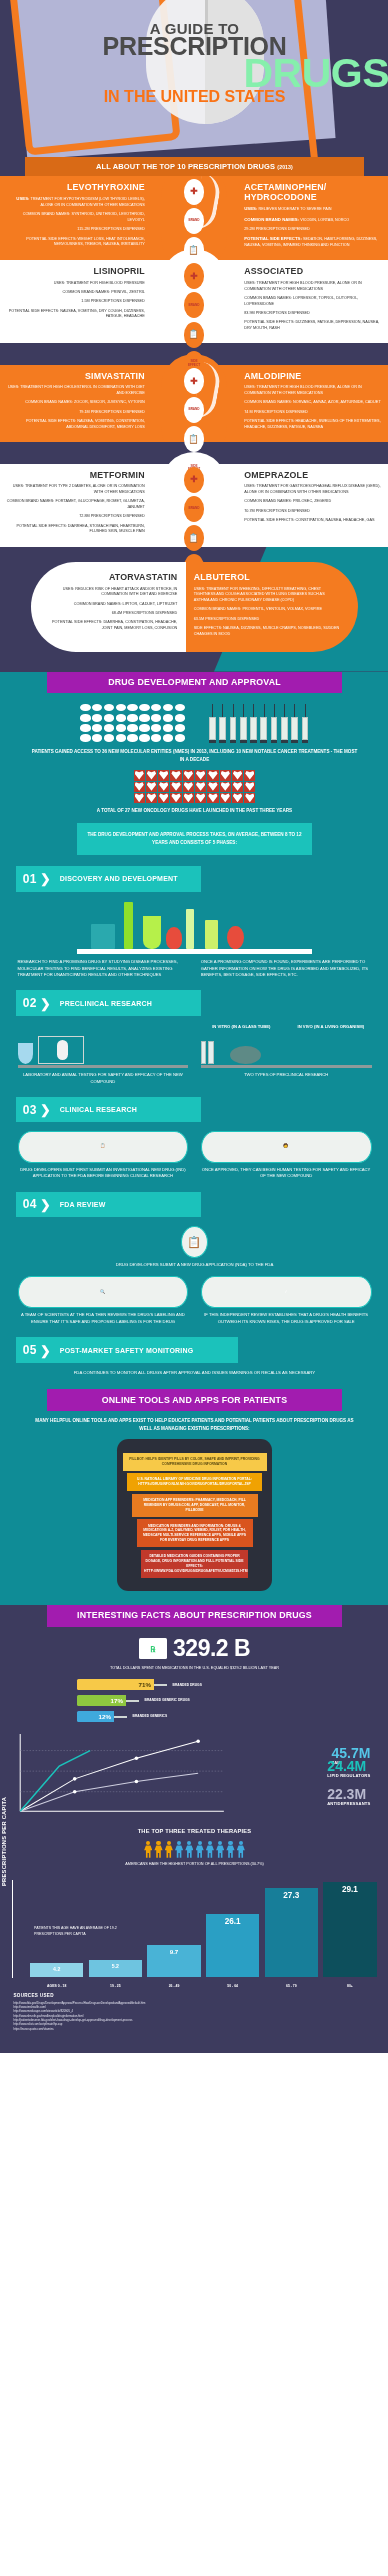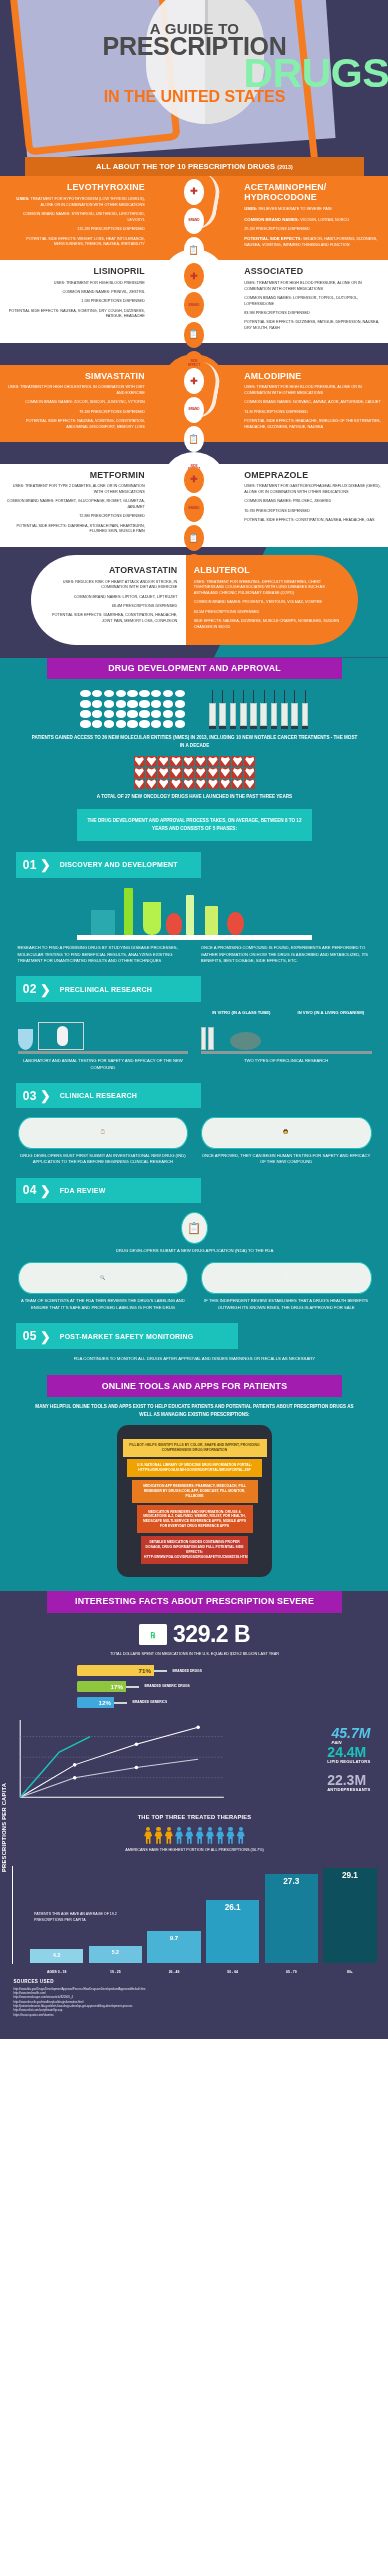--- a/index.html
+++ b/index.html
@@ -121,21 +121,21 @@
   .band-dark { background:#3d3b5e; height:21.6px; position:relative; }
 
   
   .blob-sec {
     position:relative; background:#3d3b5e; padding:8.2px 0 12.4px;
   }
   .blob-sec .teal-wedge {
     position:absolute; right:0; top:0; width:175px; height:100%;
     background:#0f8c96; clip-path:polygon(30% 0, 100% 0, 100% 100%, 0 100%);
   }
-  .blob-wrap { position:relative; display:flex; z-index:3; margin:0 31px;justify-content:space-between; }
+  .blob-wrap { position:relative; display:flex; z-index:3; margin:7px 31px;justify-content:space-between; }
   .blob-l {
     width:155px; background:#fff; color:#333;
     border-radius:77px 0 0 77px; padding:11.3px 8.2px 11.3px 17.5px; text-align:right;
   }
   .blob-r {
     width:173px; background:#f47b20; color:#fff;
     border-radius:0 77px 77px 0; padding:11.3px 17.5px 11.3px 8.2px; text-align:left;
   }
 
   
@@ -684,21 +684,21 @@
         <div class="fl a">PILLBOT: HELPS IDENTIFY PILLS BY COLOR, SHAPE AND IMPRINT, PROVIDING COMPREHENSIVE DRUG INFORMATION</div>
         <div class="fl b">U.S. NATIONAL LIBRARY OF MEDICINE DRUG INFORMATION PORTAL: HTTPS://DRUGINFO.NLM.NIH.GOV/DRUGPORTAL/DRUGPORTAL.JSP</div>
         <div class="fl c">MEDICATION APP REMINDERS: PHARMACY, MEDCOACH, PILL REMINDER BY DRUGS.COM, APP, DOSECAST, PILL MONITOR, PILLBOXIE</div>
         <div class="fl d">MEDICATION REMINDERS AND INFORMATION: DRUGS &amp; MEDICATIONS A-Z, DAILYMED, WEBMD, RXLIST, PDR HEALTH, MEDSCAPE MULTI-SERVICE REFERENCE APPS, MOBILE APPS FOR EVERYDAY DRUG REFERENCE APPS</div>
         <div class="fl e">DETAILED MEDICATION GUIDES CONTAINING PROPER DOSAGE, DRUG INFORMATION AND FULL POTENTIAL SIDE EFFECTS: HTTP://WWW.FDA.GOV/DRUGS/DRUGSAFETY/UCM085729.HTM</div>
       </div>
     </div>
   </div>
 
   <div class="facts">
-    <div class="sec-banner">INTERESTING FACTS ABOUT PRESCRIPTION SEVERE</div>
+    <div class="sec-banner">INTERESTING FACTS ABOUT PRESCRIPTION DRUGS</div>
 
     <div class="big-money">
       <div class="money-ic">
           <span class="rx">℞</span>
         </div>
       <div class="big-num">329.2 B</div>
     </div>
     <div class="facts-sub">TOTAL DOLLARS SPENT ON MEDICATIONS IN THE U.S. EQUALED $329.2 BILLION LAST YEAR</div>
 
     <div class="syr-rows">
@@ -740,21 +740,21 @@
         <line x1="14" y1="40" x2="410" y2="40" stroke="#7d7d99" stroke-width="1" stroke-dasharray="3,3"></line>
         <polyline points="14,158 120,95 240,55 360,22" fill="none" stroke="#ffffff" stroke-width="2"></polyline>
         <polyline points="14,158 120,120 240,100 360,84" fill="none" stroke="#cfcfe0" stroke-width="2"></polyline>
         <polyline points="14,158 90,70 150,40" fill="none" stroke="#1bc2bb" stroke-width="3"></polyline>
         <circle cx="120" cy="95" r="3.5" fill="#fff"></circle>
         <circle cx="240" cy="55" r="3.5" fill="#fff"></circle>
         <circle cx="360" cy="22" r="3.5" fill="#fff"></circle>
         <circle cx="120" cy="120" r="3.5" fill="#fff"></circle>
         <circle cx="240" cy="100" r="3.5" fill="#fff"></circle>
       </svg>
-      <div class="kpi" style="top:10px;font-style:italic;">
+      <div class="kpi" style="top:16px;">
         <div class="v av">45.7M</div>
         <div class="n">PAIN</div>
       </div>
       <div class="kpi" style="top:29px;">
         <div class="v ah">24.4M</div>
         <div class="n">LIPID REGULATORS</div>
       </div>
       <div class="kpi" style="top:57px;">
         <div class="v ad">22.3M</div>
         <div class="n">ANTIDEPRESSANTS</div>

